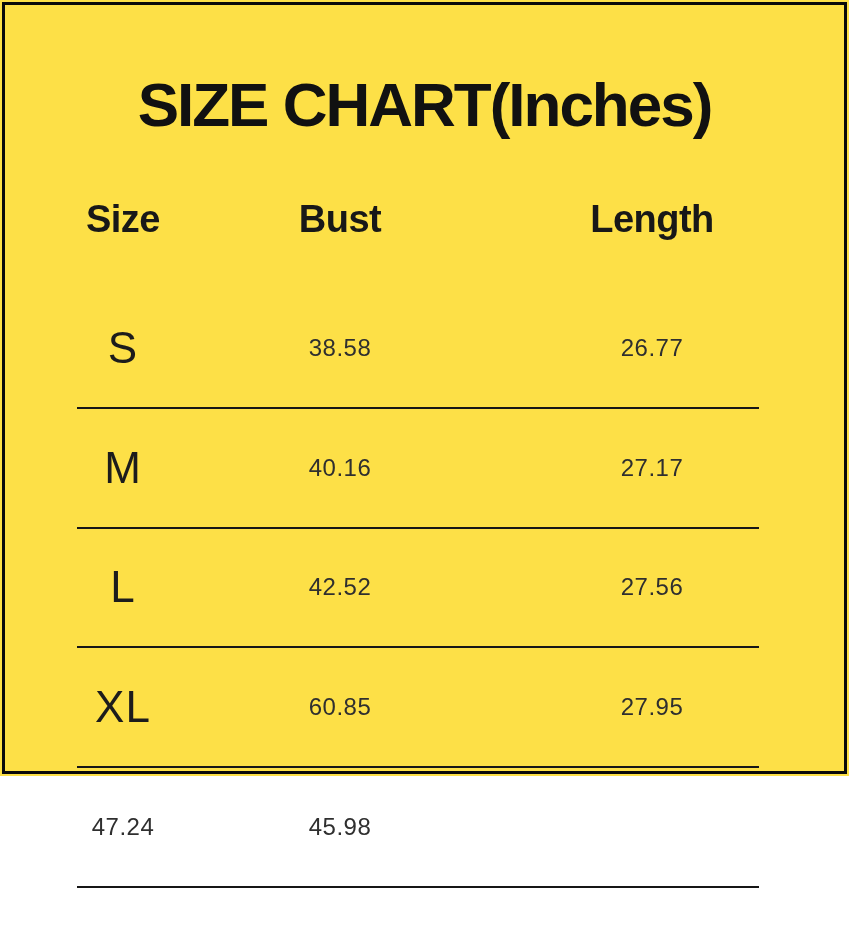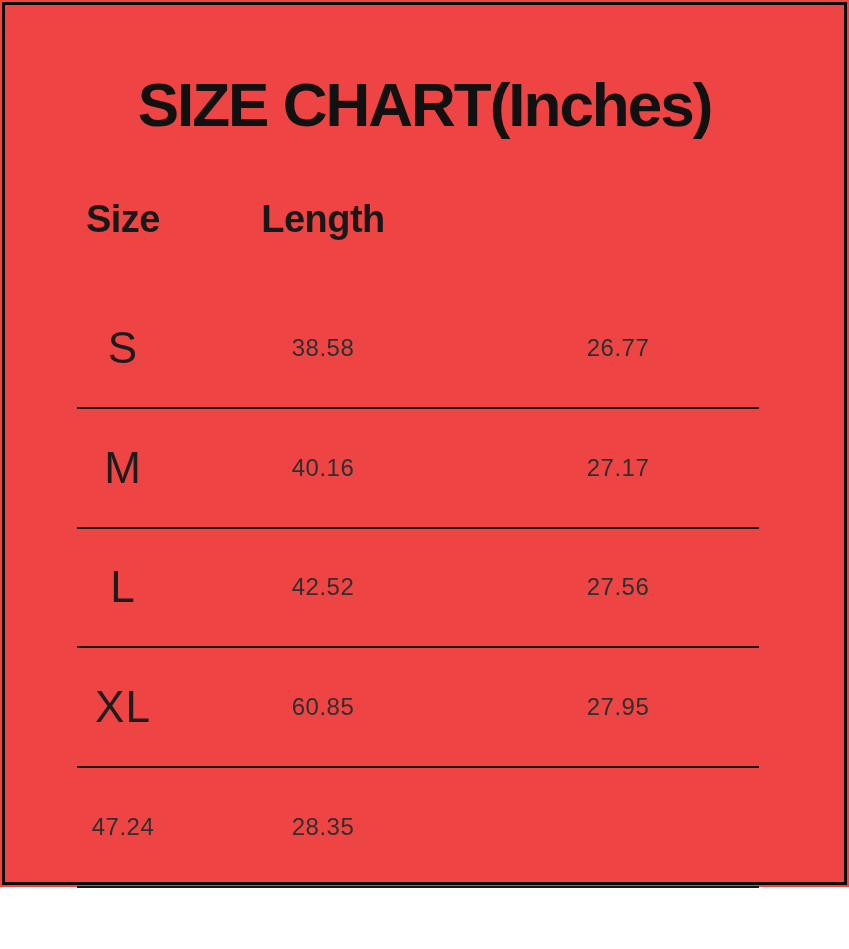--- a/index.html
+++ b/index.html
@@ -7,22 +7,22 @@
     padding: 0;
     width: 849px;
     height: 949px;
     background: #ffffff;
     font-family: "Liberation Sans", "DejaVu Sans", sans-serif;
     overflow: hidden;
   }
   .stage {
     position: relative;
     width: 849px;
-    height: 887px;
-    background: #ef4444;
+    height: 776px;
+    background: #fde047;
   }
   .frame {
     position: absolute;
     inset: 2px;
     border: 3px solid #0a0a0a;
     pointer-events: none;
   }
   .title {
     position: absolute;
     top: 70px;
@@ -34,20 +34,21 @@
     justify-content: center;
     font-size: 62px;
     font-weight: bold;
     letter-spacing: -2px;
     color: #111111;
     white-space: nowrap;
   }
   .grid-cols {
     display: grid;
     grid-template-columns: 92px 308px 282px;
+    gap: 17px;
   }
   .thead {
     position: absolute;
     top: 196px;
     left: 77px;
     width: 682px;
     height: 46px;
   }
   .th {
     display: flex;
@@ -93,20 +94,21 @@
 <body>
 
 <div class="stage">
 
   <div class="frame"></div>
 
   <div class="title">SIZE CHART(Inches)</div>
 
   <div class="thead grid-cols">
     <div class="th">Size</div>
+    <div class="th">Bust</div>
     <div class="th">Length</div>
   </div>
 
   <div class="tbody">
 
     <div class="row grid-cols">
       <div class="cell cell-size">S</div>
       <div class="cell cell-num">38.58</div>
       <div class="cell cell-num">26.77</div>
     </div>
@@ -124,18 +126,18 @@
     </div>
 
     <div class="row grid-cols">
       <div class="cell cell-size">XL</div>
       <div class="cell cell-num">60.85</div>
       <div class="cell cell-num">27.95</div>
     </div>
 
     <div class="row grid-cols">
       <div class="cell cell-num">47.24</div>
-      <div class="cell cell-num">28.35</div>
+      <div class="cell cell-num">45.98</div>
     </div>
 
   </div>
 
 </div>
 
 </body></html>

